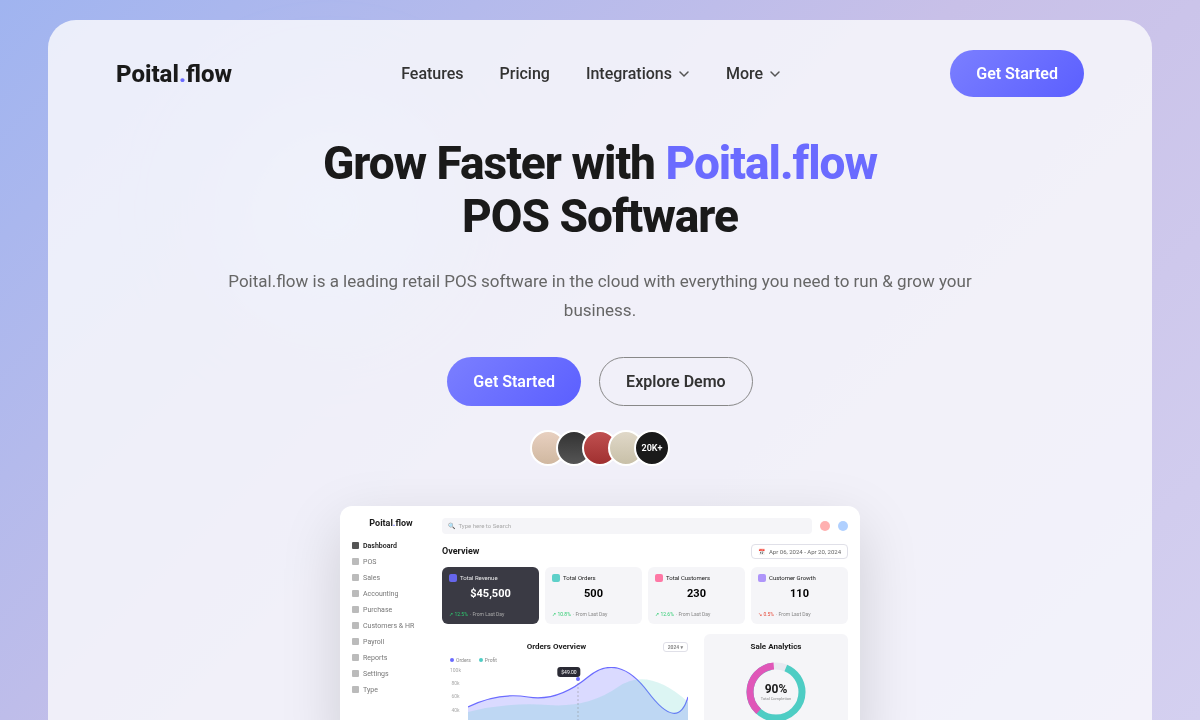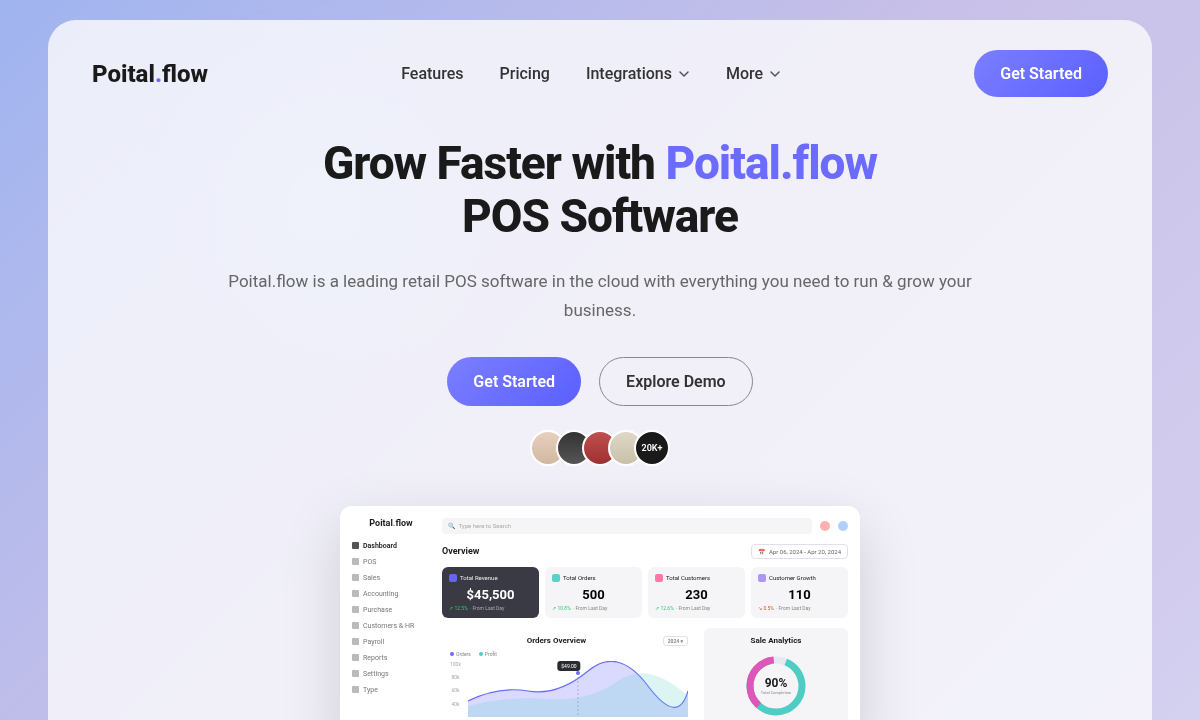--- a/index.html
+++ b/index.html
@@ -1,18 +1,18 @@
 <!DOCTYPE html>
 <html><head>
 <meta charset="utf-8">
 <style>
 * { margin: 0; padding: 0; box-sizing: border-box; font-family: -apple-system, BlinkMacSystemFont, 'Segoe UI', Roboto, sans-serif; }
 body { width: 1200px; height: 720px; overflow: hidden; background: linear-gradient(135deg, #a0b4f0 0%, #c8c0e8 50%, #d4d0f0 100%); position: relative; }
 .bg-glow { position: absolute; top: 60px; left: 180px; width: 300px; height: 300px; background: radial-gradient(circle, rgba(200,230,255,0.6) 0%, transparent 70%); filter: blur(40px); }
-.page-card { position: absolute; top: 20px; left: 48px; right: 48px; bottom: 0; background: rgba(248,248,252,0.85); border-radius: 28px 28px 0 0; padding: 30px 44px 0; overflow: hidden; }
+.page-card { position: absolute; top: 20px; left: 48px; right: 48px; bottom: 0; background: rgba(248,248,252,0.85); border-radius: 28px 28px 0 0; padding: 30px 68px 0; overflow: hidden; }
 .nav { display: flex; align-items: center; justify-content: space-between; margin-bottom: 40px; }
 .logo { font-size: 24px; font-weight: 800; color: #1a1a1a; }
 .logo .dot { color: #6b6bff; }
 .nav-links { display: flex; gap: 36px; align-items: center; }
 .nav-link { color: #333; font-size: 16px; font-weight: 500; display: flex; align-items: center; gap: 6px; cursor: pointer; }
 .chev { width: 12px; height: 12px; }
 .btn-primary { background: linear-gradient(135deg, #7b7fff 0%, #5b5fff 100%); color: #fff; padding: 14px 26px; border-radius: 30px; font-size: 16px; font-weight: 600; border: none; cursor: pointer; }
 .btn-outline { background: transparent; color: #333; padding: 14px 26px; border-radius: 30px; font-size: 16px; font-weight: 600; border: 1px solid #888; cursor: pointer; }
 .hero { text-align: center; max-width: 760px; margin: 0 auto; }
 .hero-title { font-size: 46px; font-weight: 800; color: #1a1a1a; line-height: 1.15; margin-bottom: 24px; letter-spacing: -1px; }
@@ -42,21 +42,21 @@
 .dash-head { display: flex; justify-content: space-between; align-items: center; margin-bottom: 8px; gap: 20px; }
 .dash-title { font-size: 9px; font-weight: 700; color: #1a1a1a; }
 .date-pill { font-size: 6px; color: #666; border: 1px solid #e0e0e8; padding: 3px 6px; border-radius: 4px; display: flex; align-items: center; gap: 3px; }
 .cards { display: flex; gap: 6px; margin-bottom: 10px; }
 .card { flex: 1; border-radius: 6px; padding: 7px; }
 .card.dark { background: #3a3a44; color: #fff; }
 .card.light { background: #f5f5f8; }
 .card-label { font-size: 6px; display: flex; align-items: center; gap: 3px; margin-bottom: 5px; opacity: 0.9; }
 .card-label-ico { width: 8px; height: 8px; border-radius: 2px; }
 .card.dark .card-label-ico { background: #6b6bff; }
-.card-val { font-size: 13px; font-weight: 700; margin-bottom: 3px; }
+.card-val { font-size: 11px; font-weight: 700; margin-bottom: 11px; }
 .card-delta { font-size: 5px; display: flex; gap: 2px; }
 .delta-up { color: #2ecc71; }
 .delta-down { color: #e74c3c; }
 .delta-rest { color: #888; }
 .card.dark .delta-rest { color: #aaa; }
 .charts-row { display: flex; gap: 8px; }
 .chart-box { border-radius: 6px; padding: 8px; }
 .chart-big { flex: 1.8; }
 .chart-sm { flex: 1; background: #f5f5f8; }
 .chart-title { font-size: 8px; font-weight: 700; color: #1a1a1a; margin-bottom: 6px; }

